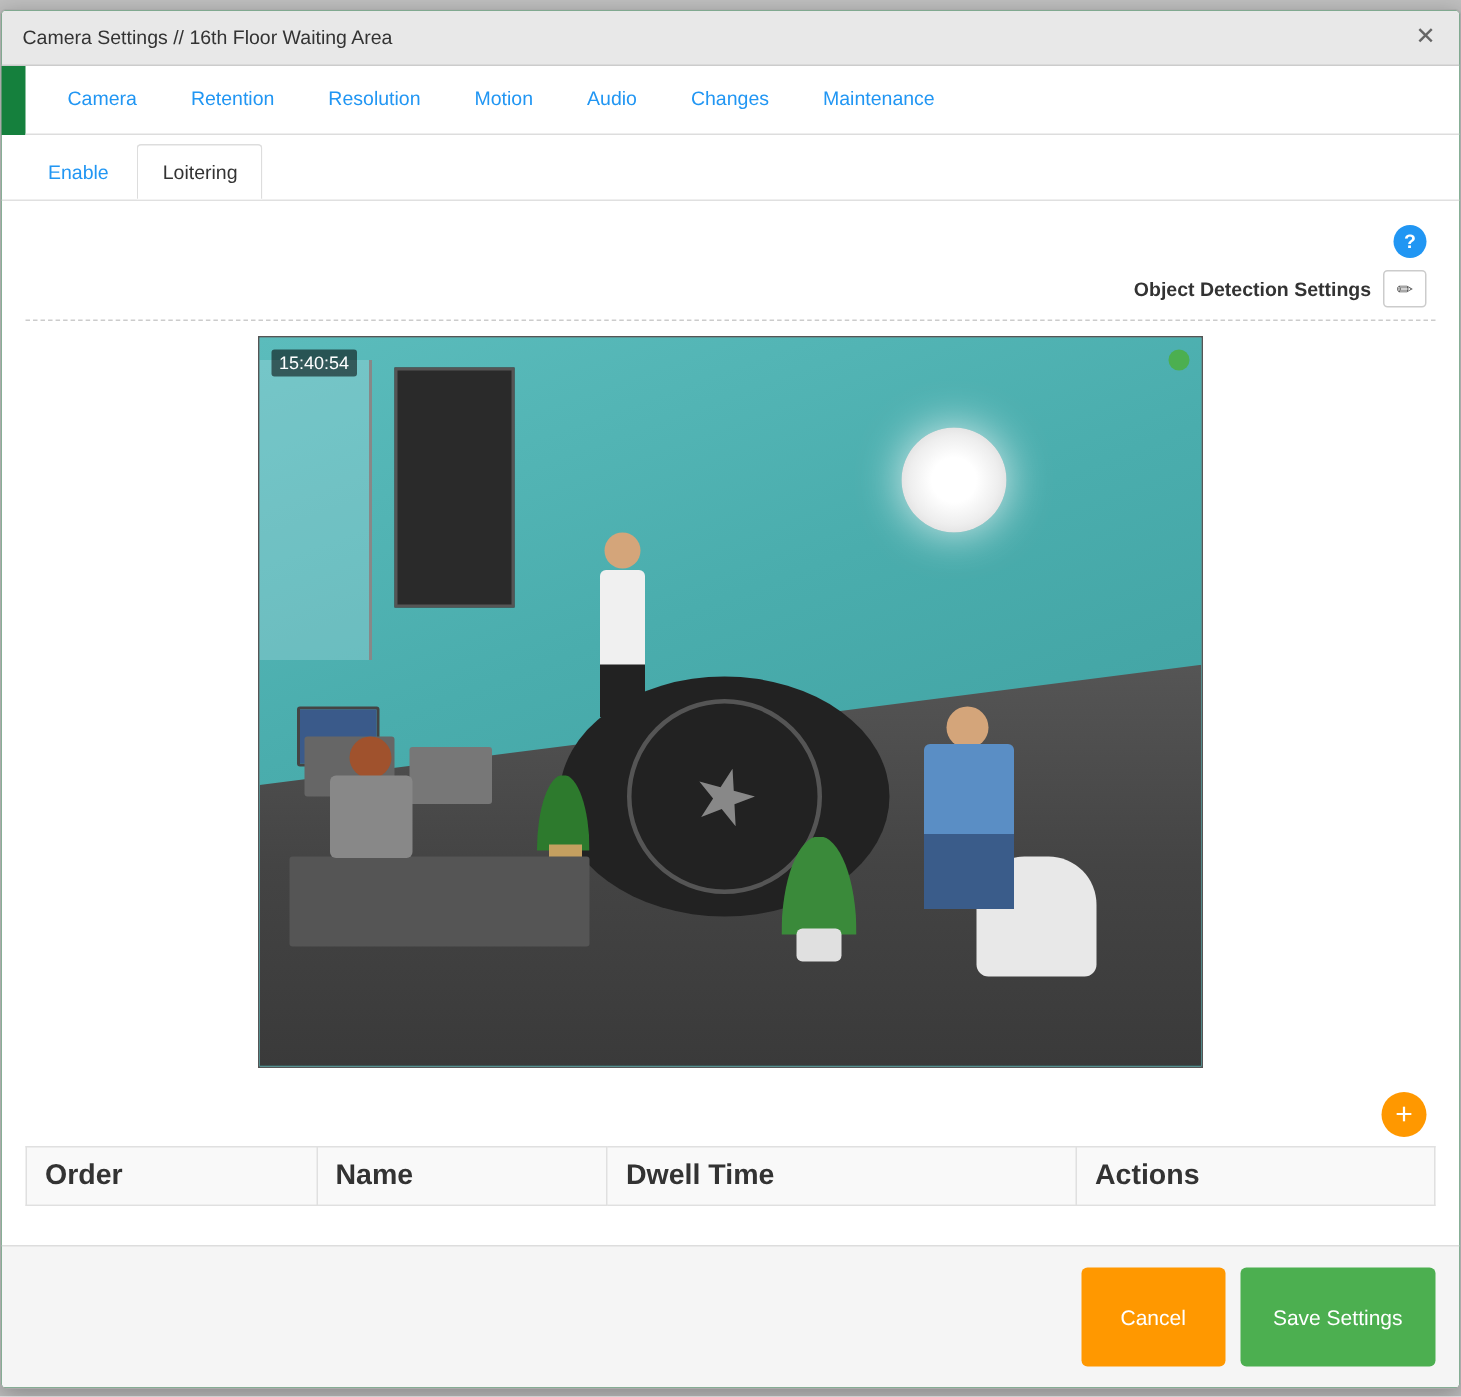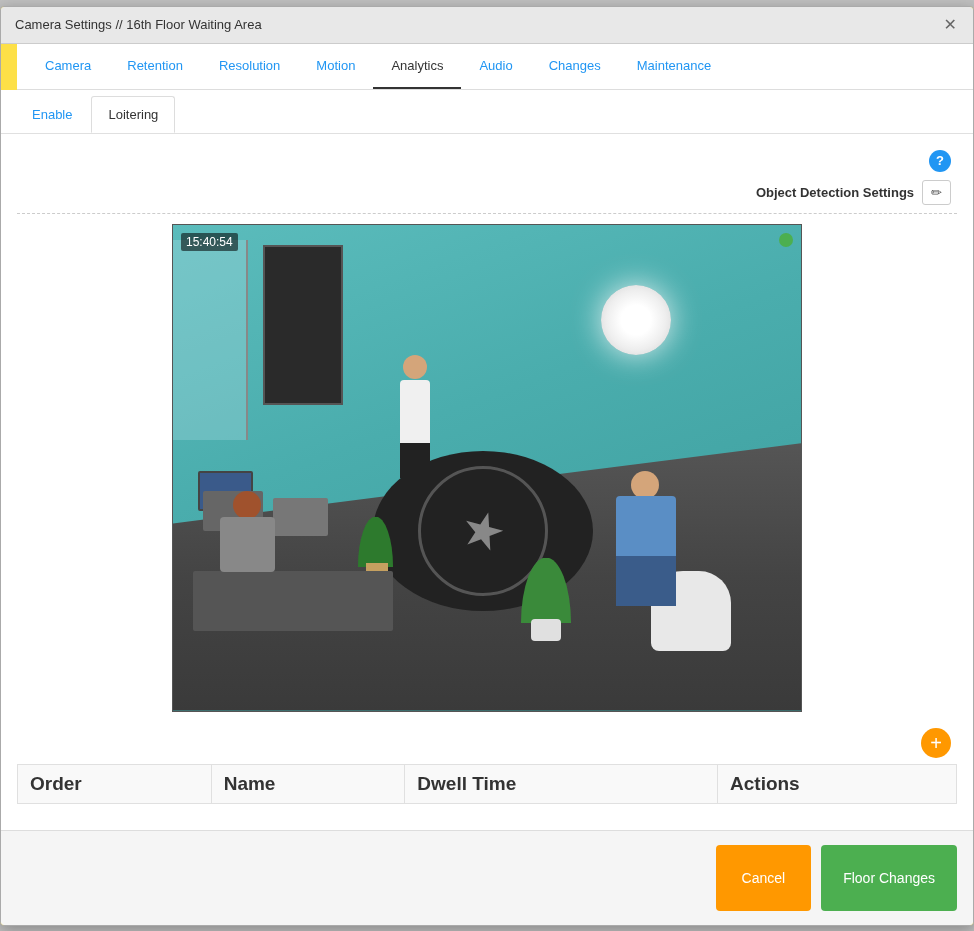--- a/index.html
+++ b/index.html
@@ -6,21 +6,21 @@
     body {
       background: #c0c0c0;
       display: flex;
       justify-content: center;
       align-items: center;
       min-height: 100vh;
       font-family: Arial, sans-serif;
     }
     .dialog {
       width: 974px;
-      background: #fde047;
+      background: #15803d;
       border: 1px solid #aaa;
       border-radius: 4px;
       box-shadow: 0 4px 16px rgba(0,0,0,0.3);
       overflow: hidden;
     }
     .title-bar {
       background: #e8e8e8;
       border-bottom: 1px solid #ccc;
       padding: 10px 14px;
       display: flex;
@@ -504,21 +504,20 @@
   <div class="title-bar">
     <span class="title-bar-text">Camera Settings // 16th Floor Waiting Area</span>
     <button class="close-btn">✕</button>
   </div>
 
   <div class="tabs-bar">
     <span class="tab">Camera</span>
     <span class="tab">Retention</span>
     <span class="tab">Resolution</span>
     <span class="tab">Motion</span>
-    <span class="tab active">Analytics</span>
     <span class="tab">Audio</span>
     <span class="tab">Changes</span>
     <span class="tab">Maintenance</span>
   </div>
 
   <div class="sub-tabs-bar">
     <span class="sub-tab">Enable</span>
     <span class="sub-tab active">Loitering</span>
   </div>
 
@@ -614,16 +613,16 @@
       </thead>
       <tbody>
         
       </tbody>
     </table>
 
   </div>
 
   <div class="footer">
     <button class="btn-cancel">Cancel</button>
-    <button class="btn-save">Floor Changes</button>
+    <button class="btn-save">Save Settings</button>
   </div>
 
 </div>
 
 </body></html>

